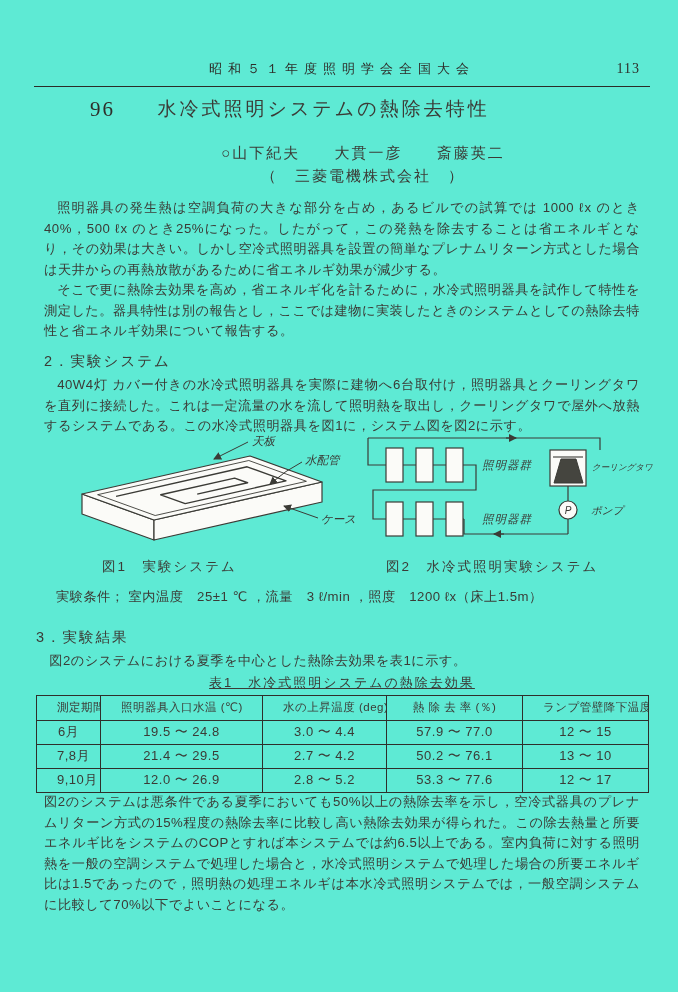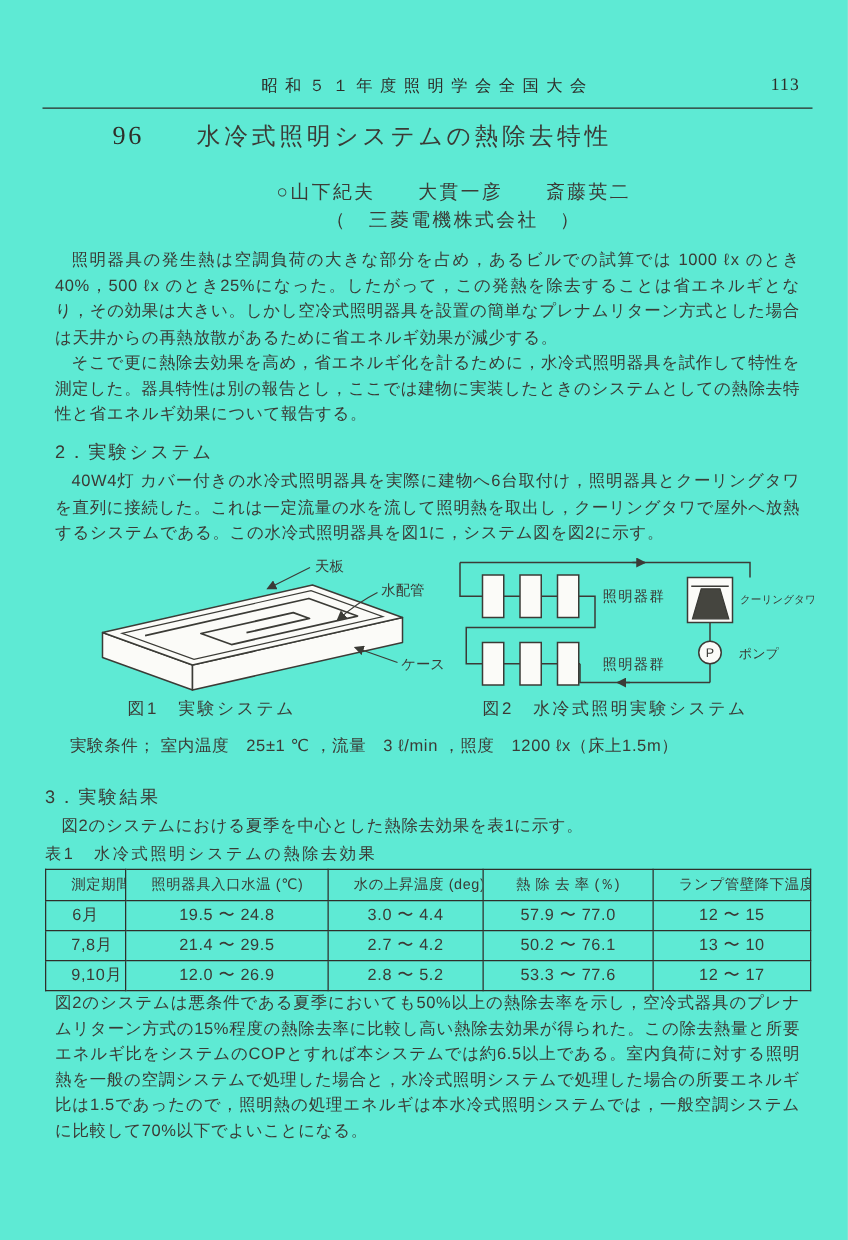--- a/index.html
+++ b/index.html
@@ -25,34 +25,34 @@
   .affil-line { font-size:15px; letter-spacing:2px; margin-top:4px; }
 
   .sec { position:absolute; left:44px; width:596px; }
   .sec-h { font-size:14.5px; letter-spacing:2px; margin:0 0 4px 0; font-weight:normal; }
   .para { font-size:13.2px; line-height:20.5px; letter-spacing:0.5px; margin:0; text-align:justify; text-indent:1em; }
   .para.noindent { text-indent:0; }
 
   .sec1 { top:198px; }
   .sec2 { top:352px; }
 
-  .figures { position:absolute; top:444px; left:64px; width:592px; height:112px; display:flex; }
+  .figures { position:absolute; top:432px; left:64px; width:592px; height:112px; display:flex;font-style:italic; }
   .fig { flex:0 0 auto; }
   svg text { fill:#3b3b36; }
 
   .captions { position:absolute; top:558px; left:0; width:678px; font-size:13.5px; letter-spacing:2px; }
   .cap1 { position:absolute; left:102px; top:0; }
   .cap2 { position:absolute; left:386px; top:0; }
 
   .conditions { position:absolute; top:586px; left:56px; width:592px; font-size:13.2px; line-height:21px; letter-spacing:0.5px; }
   .cond-line2 { margin-left:74px; position:relative; }
   .cond-note { font-size:9.5px; position:relative; top:7px; left:-64px; margin-right:-60px; }
 
   .sec3 { top:628px; left:36px; width:612px; }
-  .tbl-cap { font-size:13px; letter-spacing:2px; margin:2px 0 3px 0; }
+  .tbl-cap { text-align:center; font-size:13px; letter-spacing:2px; margin:2px 0 3px 0;text-decoration:underline; }
   table.results { border-collapse:collapse; width:612px; table-layout:fixed; }
   table.results th, table.results td {
     border:1.3px solid #2f2f2b; font-weight:normal; font-size:12px;
     padding:2px 20px; text-align:center; letter-spacing:0.5px; white-space:nowrap; overflow:hidden;
   }
   table.results th { height:20px; font-size:11.5px; }
   table.results td { height:19px; font-size:13px; }
   col.c1{width:64px;} col.c2{width:162px;} col.c3{width:124px;} col.c4{width:136px;} col.c5{width:126px;}
 
   .discussion { position:absolute; top:792px; left:44px; width:596px; }

